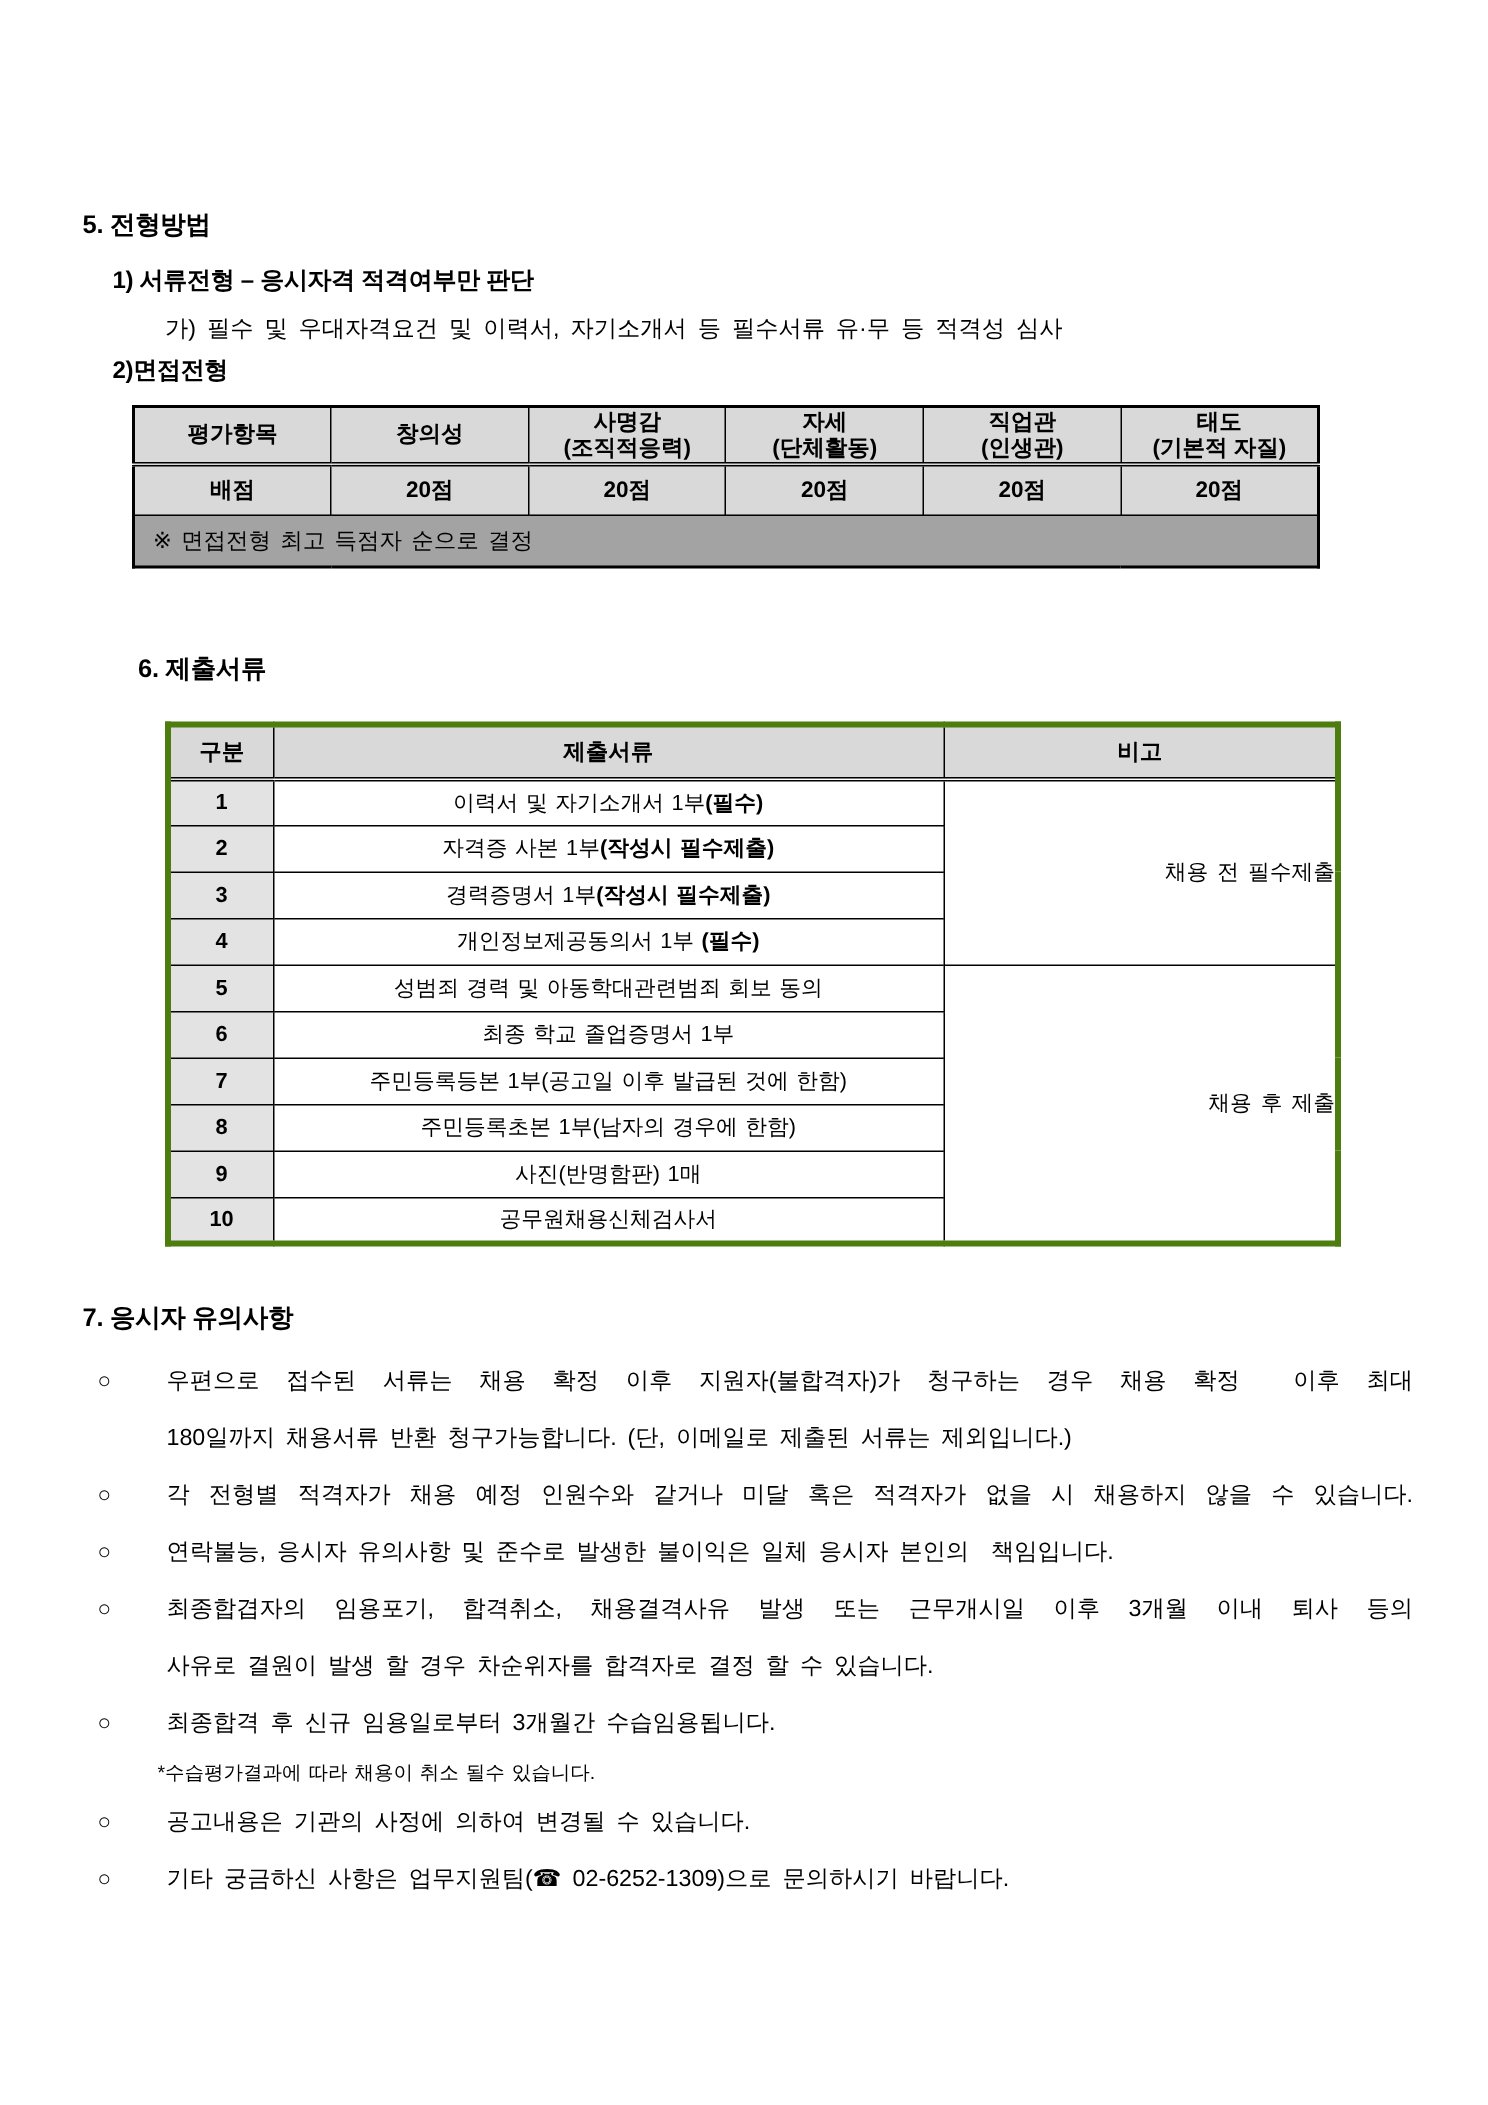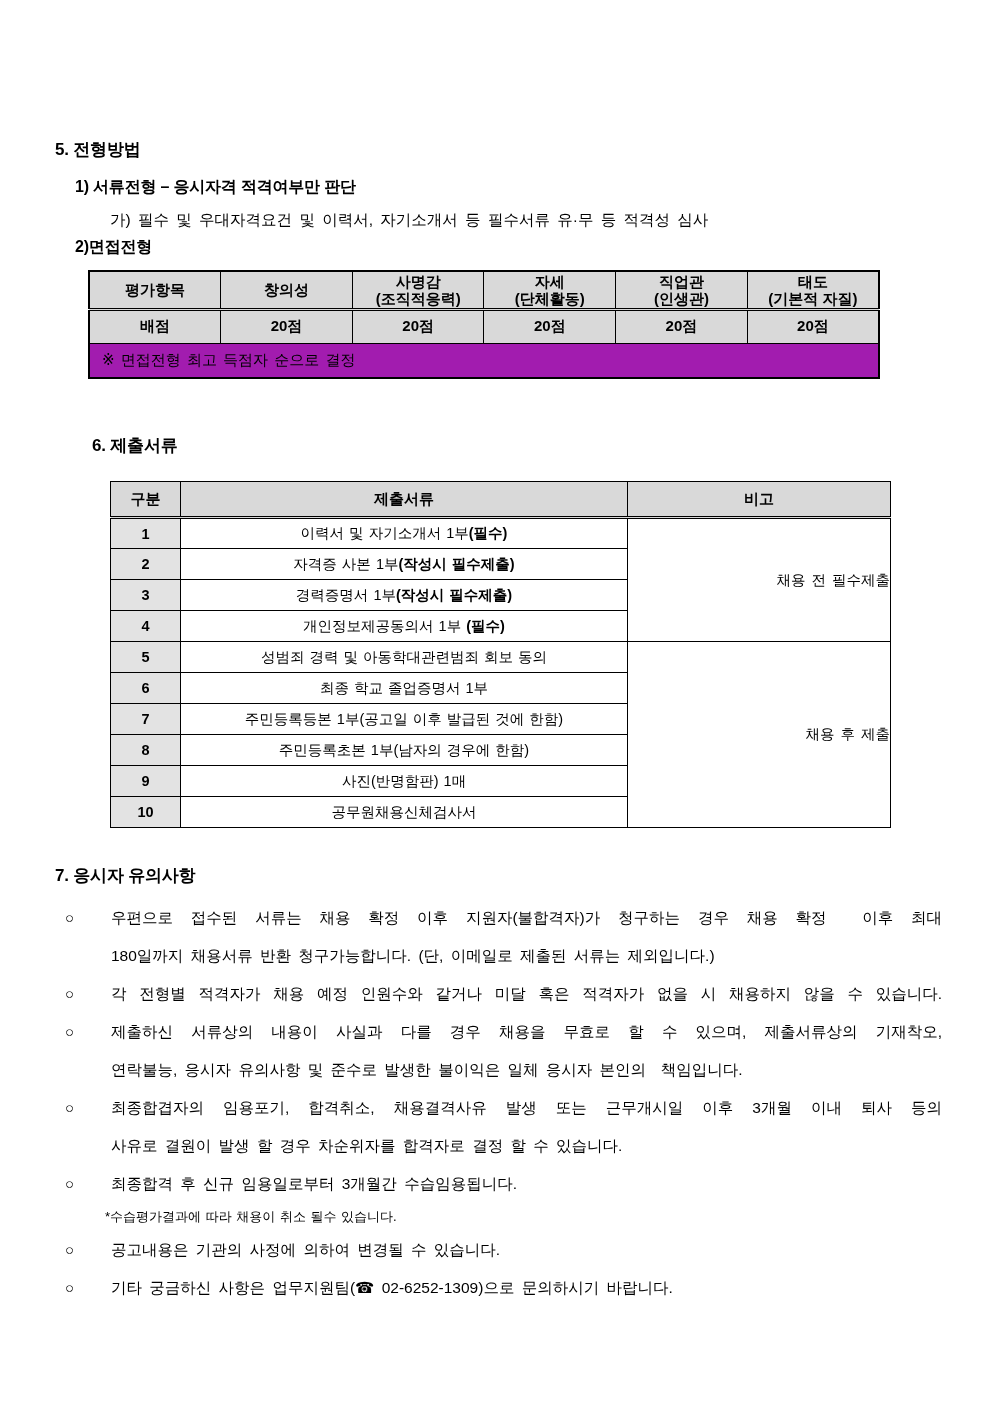--- a/index.html
+++ b/index.html
@@ -20,27 +20,27 @@
   .item { margin-left: 55px; font-size: 15.5px; line-height: 27px; word-spacing: 3px; white-space: pre-wrap; }
   .item .l2 { display: block; padding-left: 38px; }
   .just { text-align: justify; text-align-last: justify; }
 
   
   table { border-collapse: collapse; table-layout: fixed; }
   .t1 { margin: 12px 0 0 33px; width: 792px; border: 2px solid #000; }
   .t1 th, .t1 td { border: 1px solid #000; text-align: center; vertical-align: middle; }
   .t1 .hrow th { background: #d9d9d9; font-weight: bold; font-size: 15px; height: 38px; line-height: 17px; border-bottom: 3px double #000; }
   .t1 .srow td { background: #d9d9d9; font-weight: bold; font-size: 15px; height: 34px; }
-  .t1 .nrow td { background: #a21caf; font-size: 15px; height: 35px; text-align: left; padding-left: 12px; font-weight: normal; word-spacing: 2px; }
+  .t1 .nrow td { background: #a3a3a3; font-size: 15px; height: 35px; text-align: left; padding-left: 12px; font-weight: normal; word-spacing: 2px; }
   .t1 .h2:empty { display: none; }
   .t1 .h2 { display: block; }
   .t1 .h1 { display: block; }
 
   
-  .t2 { margin: 24px 0 0 55px; width: 780px; border: 1px solid #4d7c0f; }
+  .t2 { margin: 24px 0 0 55px; width: 780px; border: 4px solid #4d7c0f; }
   .t2 th, .t2 td { border: 1px solid #000; text-align: center; vertical-align: middle; }
   .t2 thead th { background: #d9d9d9; font-weight: bold; font-size: 15px; height: 36px; border-bottom: 3px double #000; }
   .t2 .no { background: #e3e3e3; font-weight: bold; font-size: 14.5px; width: 70px; height: 31px; }
   .t2 .doccell { font-size: 14.5px; width: 447px; white-space: pre-wrap; word-spacing: 1px; }
   .t2 .doccell b { font-weight: bold; }
   .t2 .remark { font-size: 14.5px; width: 263px; word-spacing: 2px; text-align: right; }
   .t2 col.c1 { width: 70px; } .t2 col.c2 { width: 447px; } .t2 col.c3 { width: 263px; }
 
   
   .notes { margin-top: 36px; }
@@ -178,21 +178,21 @@
         <div class="btext"><span class="line just">우편으로 접수된 서류는 채용 확정 이후 지원자(불합격자)가 청구하는 경우 채용 확정  이후 최대</span><span class="line">180일까지 채용서류 반환 청구가능합니다. (단, 이메일로 제출된 서류는 제외입니다.)</span></div>
       </div>
 
       <div class="bullet">
         <span class="marker">○</span>
         <div class="btext"><span class="line just">각 전형별 적격자가 채용 예정 인원수와 같거나 미달 혹은 적격자가 없을 시 채용하지 않을 수 있습니다.</span></div>
       </div>
 
       <div class="bullet">
         <span class="marker">○</span>
-        <div class="btext"><span class="line just">제출하신 서류상의 내용이 사실과 다를 경우 채용을 무효로 할 수 있으며, 제출서류상의 기재착오,</span><span class="line">연락불능, 응시자 유의사항 및 준수로 발생한 불이익은 일체 응시자 본인의  책임입니다.</span></div>
+        <div class="btext"><span class="line">연락불능, 응시자 유의사항 및 준수로 발생한 불이익은 일체 응시자 본인의  책임입니다.</span></div>
       </div>
 
       <div class="bullet">
         <span class="marker">○</span>
         <div class="btext"><span class="line just">최종합겹자의 임용포기, 합격취소, 채용결격사유 발생 또는 근무개시일 이후 3개월 이내 퇴사 등의</span><span class="line">사유로 결원이 발생 할 경우 차순위자를 합격자로 결정 할 수 있습니다.</span></div>
       </div>
 
       <div class="bullet">
         <span class="marker">○</span>
         <div class="btext"><span class="line">최종합격 후 신규 임용일로부터 3개월간 수습임용됩니다.</span></div>

